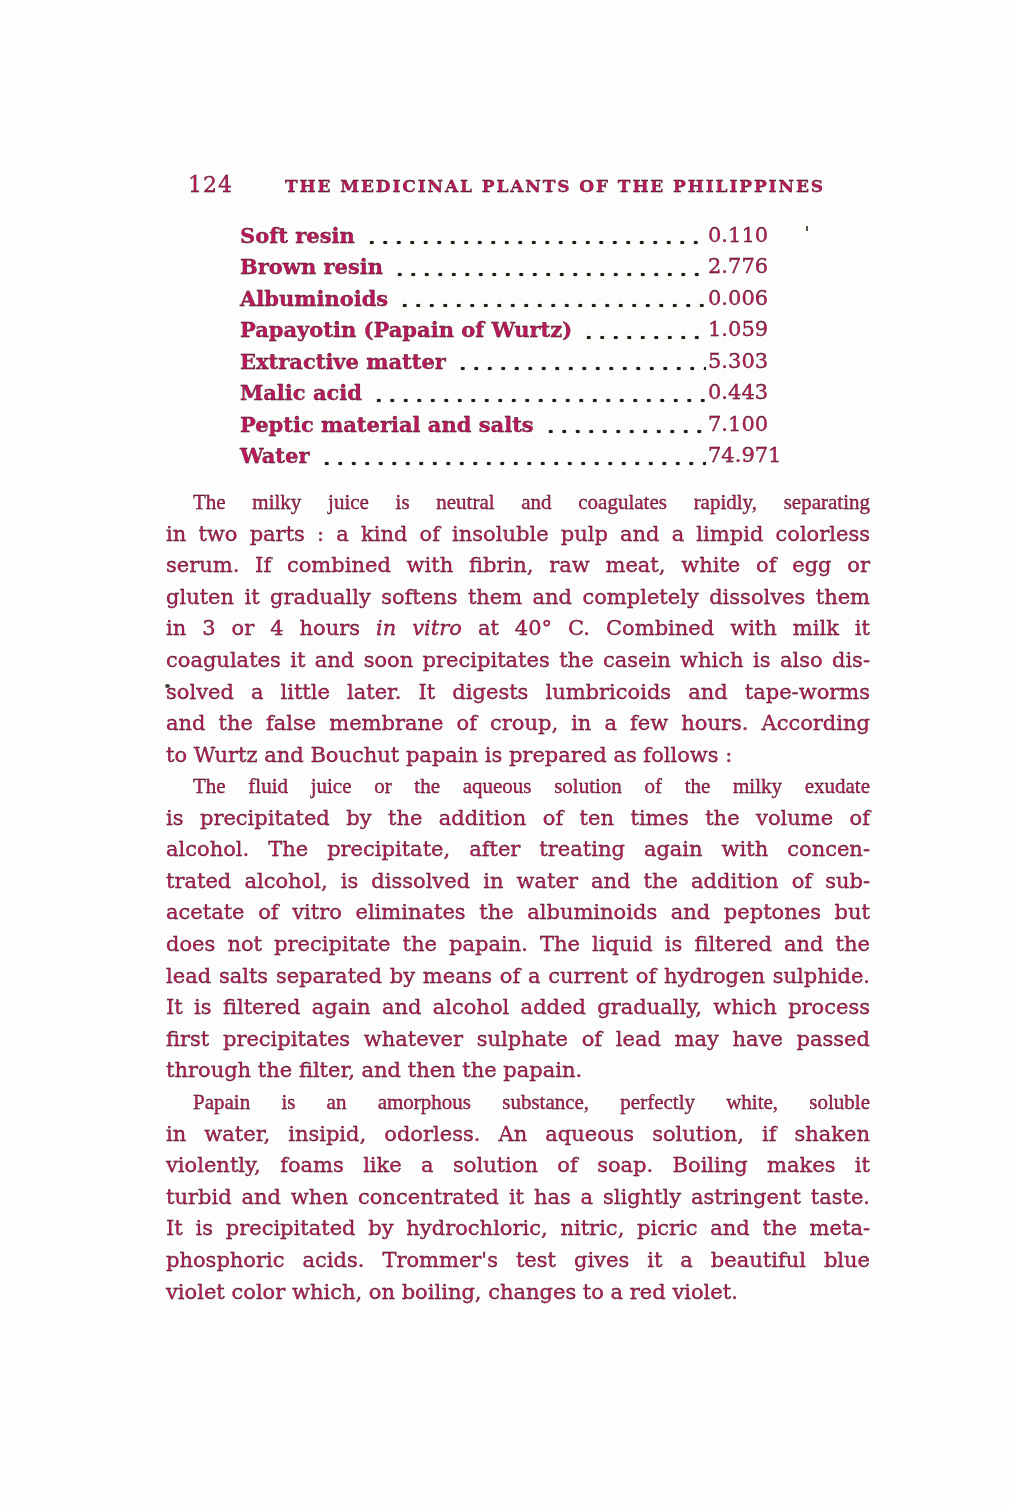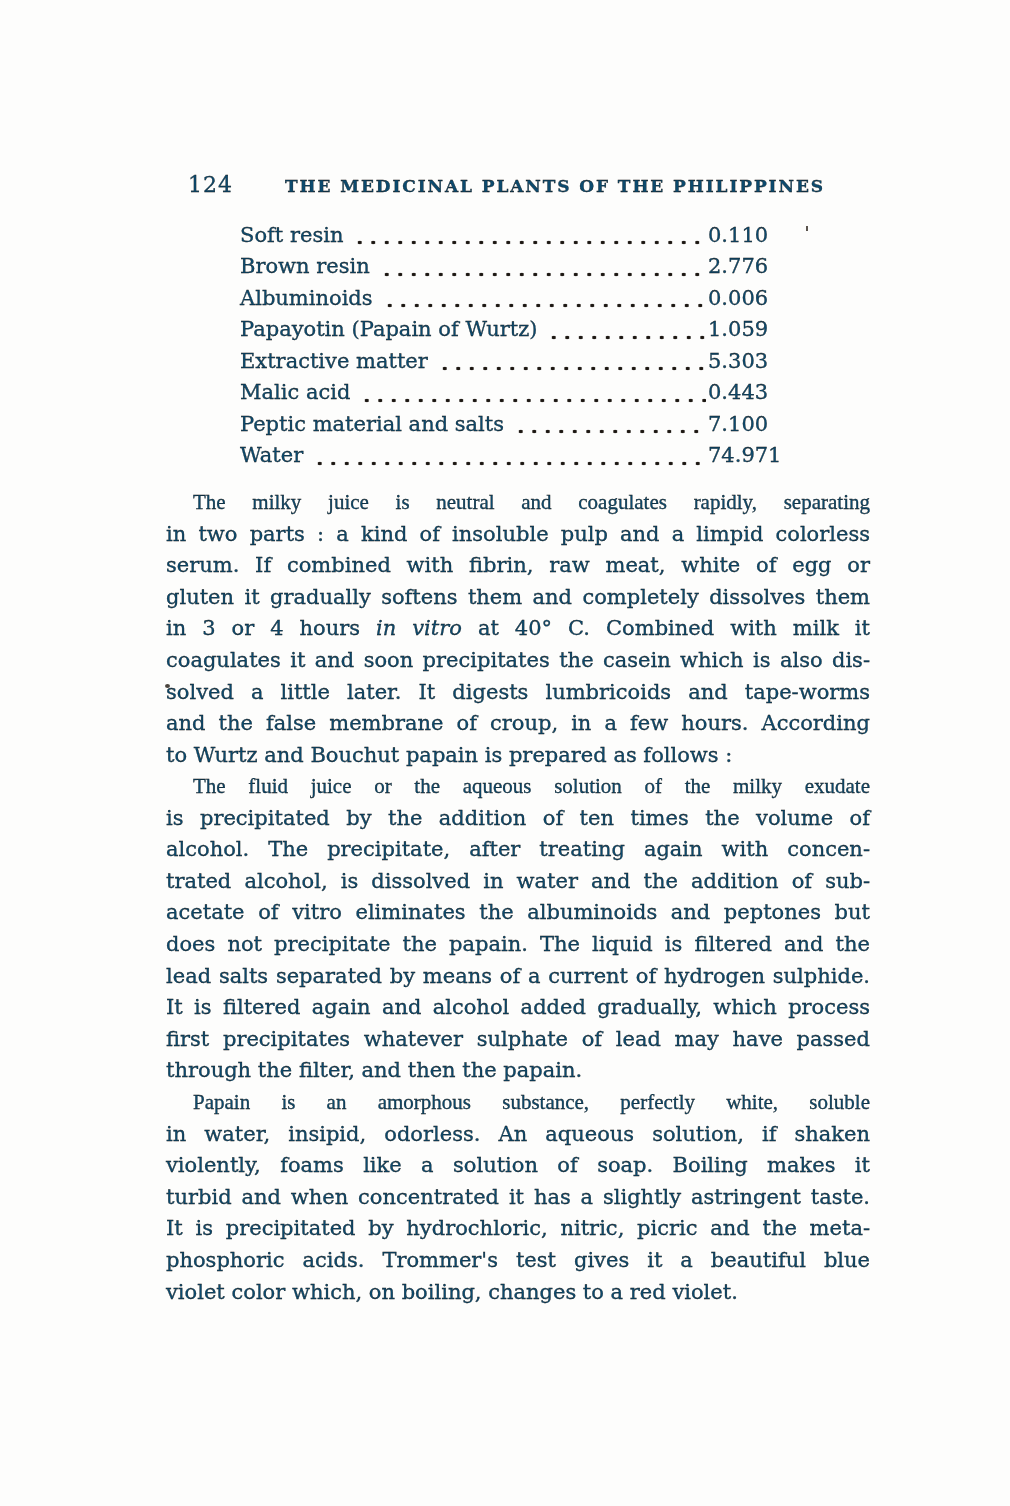--- a/index.html
+++ b/index.html
@@ -2,21 +2,21 @@
 <html><head>
 <meta charset="utf-8">
 <style>
   html, body { margin: 0; padding: 0; background: #ffffff; }
   .page {
     position: relative;
     width: 1010px;
     height: 1506px;
     background: #fdfdfc;
     font-family: "DejaVu Serif", serif;
-    color: #0c4a6e;
+    color: #be185d;
     overflow: hidden;
     -webkit-text-stroke: 0.3px #17130f;
   }
 
   
   .header {
     position: absolute;
     left: 188px;
     top: 172px;
     display: flex;
@@ -28,21 +28,21 @@
 
   
   .ctable {
     position: absolute;
     left: 240px;
     top: 220px;
     width: 562px;
     font-size: 21px;
   }
   .trow { display: flex; height: 31.45px; line-height: 31.45px; }
-  .tlabel { white-space: pre; }
+  .tlabel { white-space: pre; font-weight: bold; }
   .leader {
     flex: 1;
     margin: 0 2px 0 8px;
     background-image: radial-gradient(circle, #1d1813 1.7px, rgba(0,0,0,0) 2.1px);
     background-size: 13.5px 5px;
     background-repeat: repeat-x;
     background-position: left 2px bottom 6px;
   }
   .tvalue { width: 94px; text-align: left; white-space: pre; }
 

